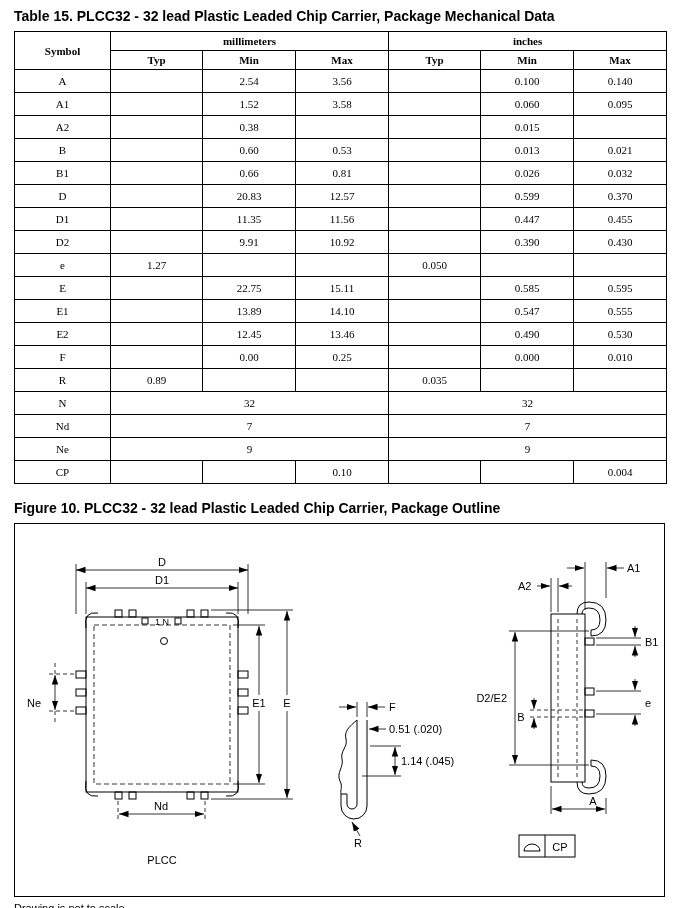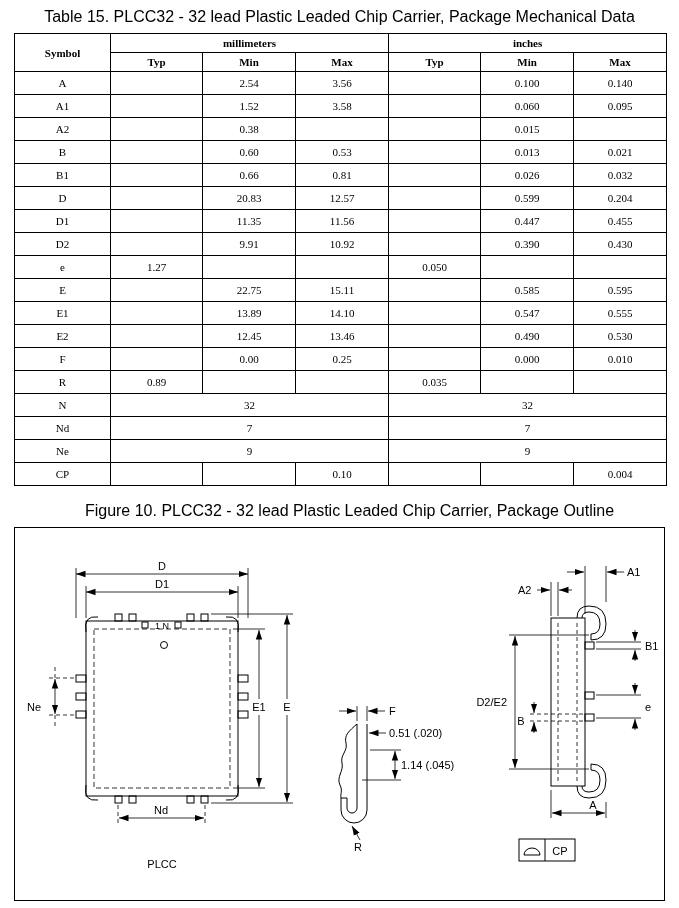--- a/index.html
+++ b/index.html
@@ -1,20 +1,20 @@
 <!DOCTYPE html>
 <html><head>
 <meta charset="utf-8">
 <style>
   html,body { margin:0; padding:0; background:#fff; color:#000; }
   body { width:679px; font-family:"Liberation Sans", sans-serif; }
   .page { padding:6px 14px 4px 14px; }
 
-  .sec-title { font-size:16px; font-weight:normal; margin:2px 0 7px 0;text-align:center; }
-  .sec-title.fig { margin-top:16px;margin-left:20px; }
+  .sec-title { font-size:14px; font-weight:bold; margin:2px 0 7px 0; }
+  .sec-title.fig { margin-top:16px; }
 
   table.mech { border-collapse:collapse; table-layout:fixed; width:652px;font-family:Liberation Serif, serif; }
   table.mech th, table.mech td {
     border:1px solid #000; font-size:11px; text-align:center;
     padding:1px 2px; overflow:hidden; white-space:nowrap;
   }
   table.mech thead th { font-weight:bold; height:16px; }
   table.mech td { height:20px; font-weight:normal; }
 
   .figure-box { width:649px; height:372px; border:1.5px solid #000; margin-top:2px; }
@@ -102,21 +102,21 @@
           <td>0.026</td>
           <td>0.032</td>
         </tr>
         <tr>
           <td>D</td>
           <td></td>
           <td>20.83</td>
           <td>12.57</td>
           <td></td>
           <td>0.599</td>
-          <td>0.204</td>
+          <td>0.370</td>
         </tr>
         <tr>
           <td>D1</td>
           <td></td>
           <td>11.35</td>
           <td>11.56</td>
           <td></td>
           <td>0.447</td>
           <td>0.455</td>
         </tr>

